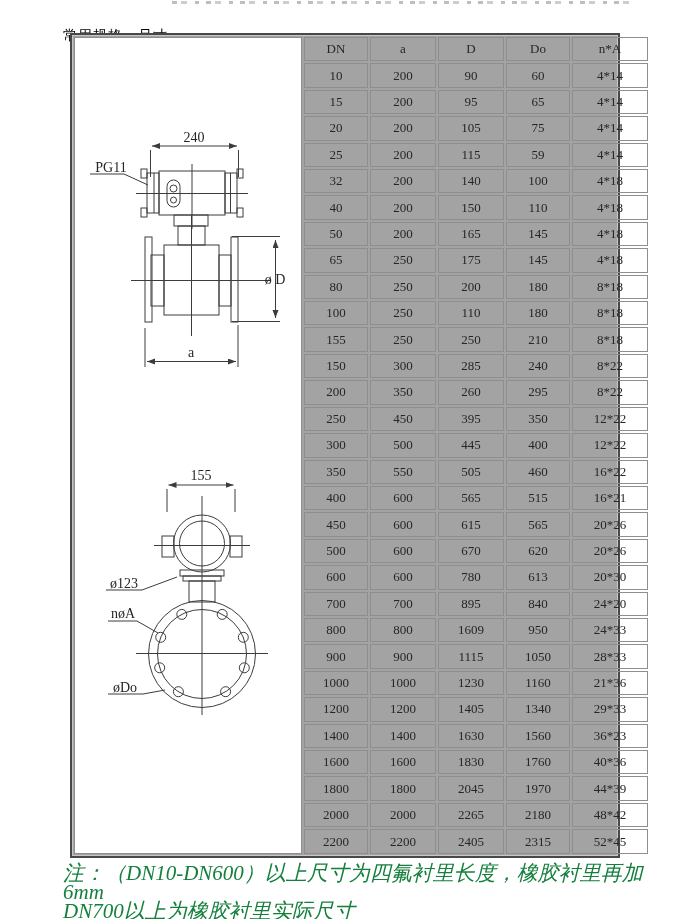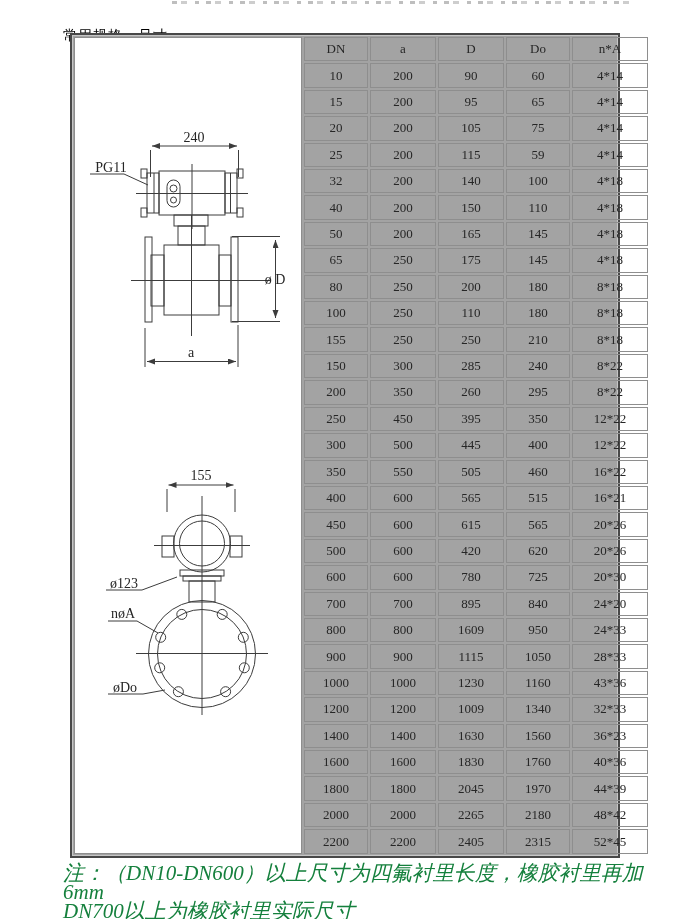--- a/index.html
+++ b/index.html
@@ -185,29 +185,29 @@
         <tr>
           <td>450</td>
           <td>600</td>
           <td>615</td>
           <td>565</td>
           <td>20*26</td>
         </tr>
         <tr>
           <td>500</td>
           <td>600</td>
-          <td>420</td>
+          <td>670</td>
           <td>620</td>
           <td>20*26</td>
         </tr>
         <tr>
           <td>600</td>
           <td>600</td>
           <td>780</td>
-          <td>725</td>
+          <td>613</td>
           <td>20*30</td>
         </tr>
         <tr>
           <td>700</td>
           <td>700</td>
           <td>895</td>
           <td>840</td>
           <td>24*20</td>
         </tr>
         <tr>
@@ -222,28 +222,28 @@
           <td>900</td>
           <td>1115</td>
           <td>1050</td>
           <td>28*33</td>
         </tr>
         <tr>
           <td>1000</td>
           <td>1000</td>
           <td>1230</td>
           <td>1160</td>
-          <td>43*36</td>
+          <td>21*36</td>
         </tr>
         <tr>
           <td>1200</td>
           <td>1200</td>
-          <td>1009</td>
+          <td>1405</td>
           <td>1340</td>
-          <td>32*33</td>
+          <td>29*33</td>
         </tr>
         <tr>
           <td>1400</td>
           <td>1400</td>
           <td>1630</td>
           <td>1560</td>
           <td>36*23</td>
         </tr>
         <tr>
           <td>1600</td>

